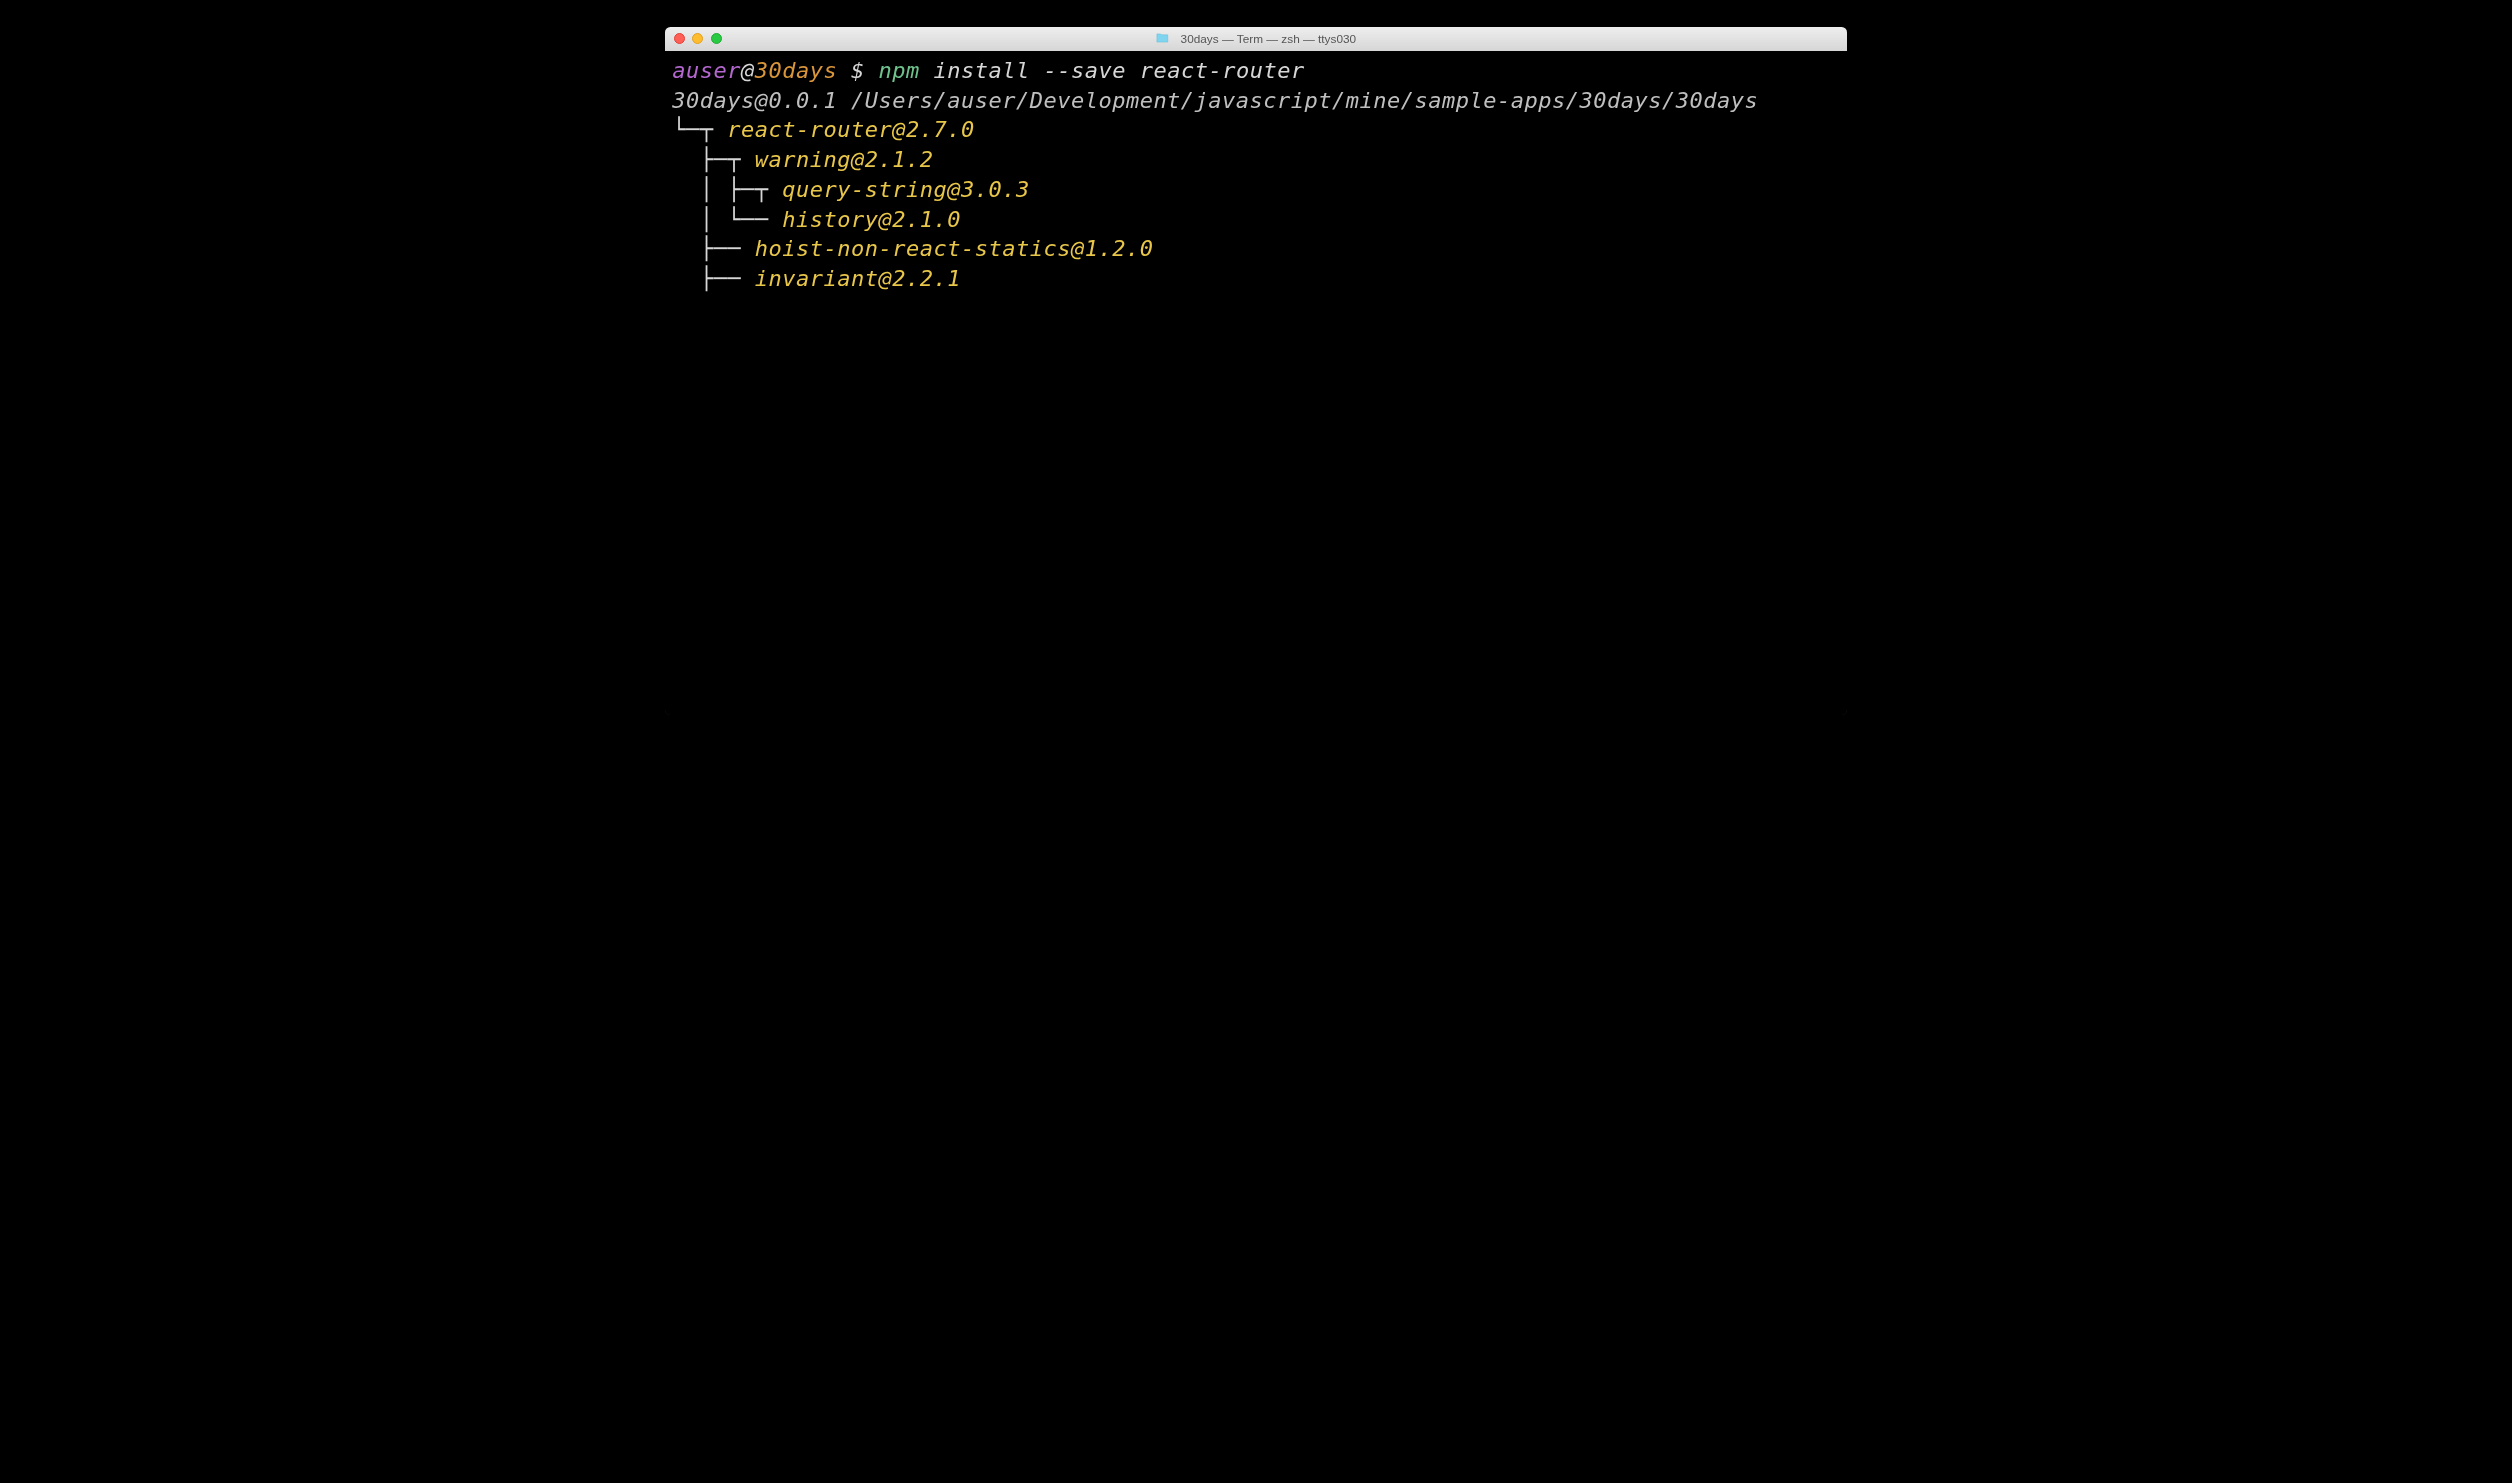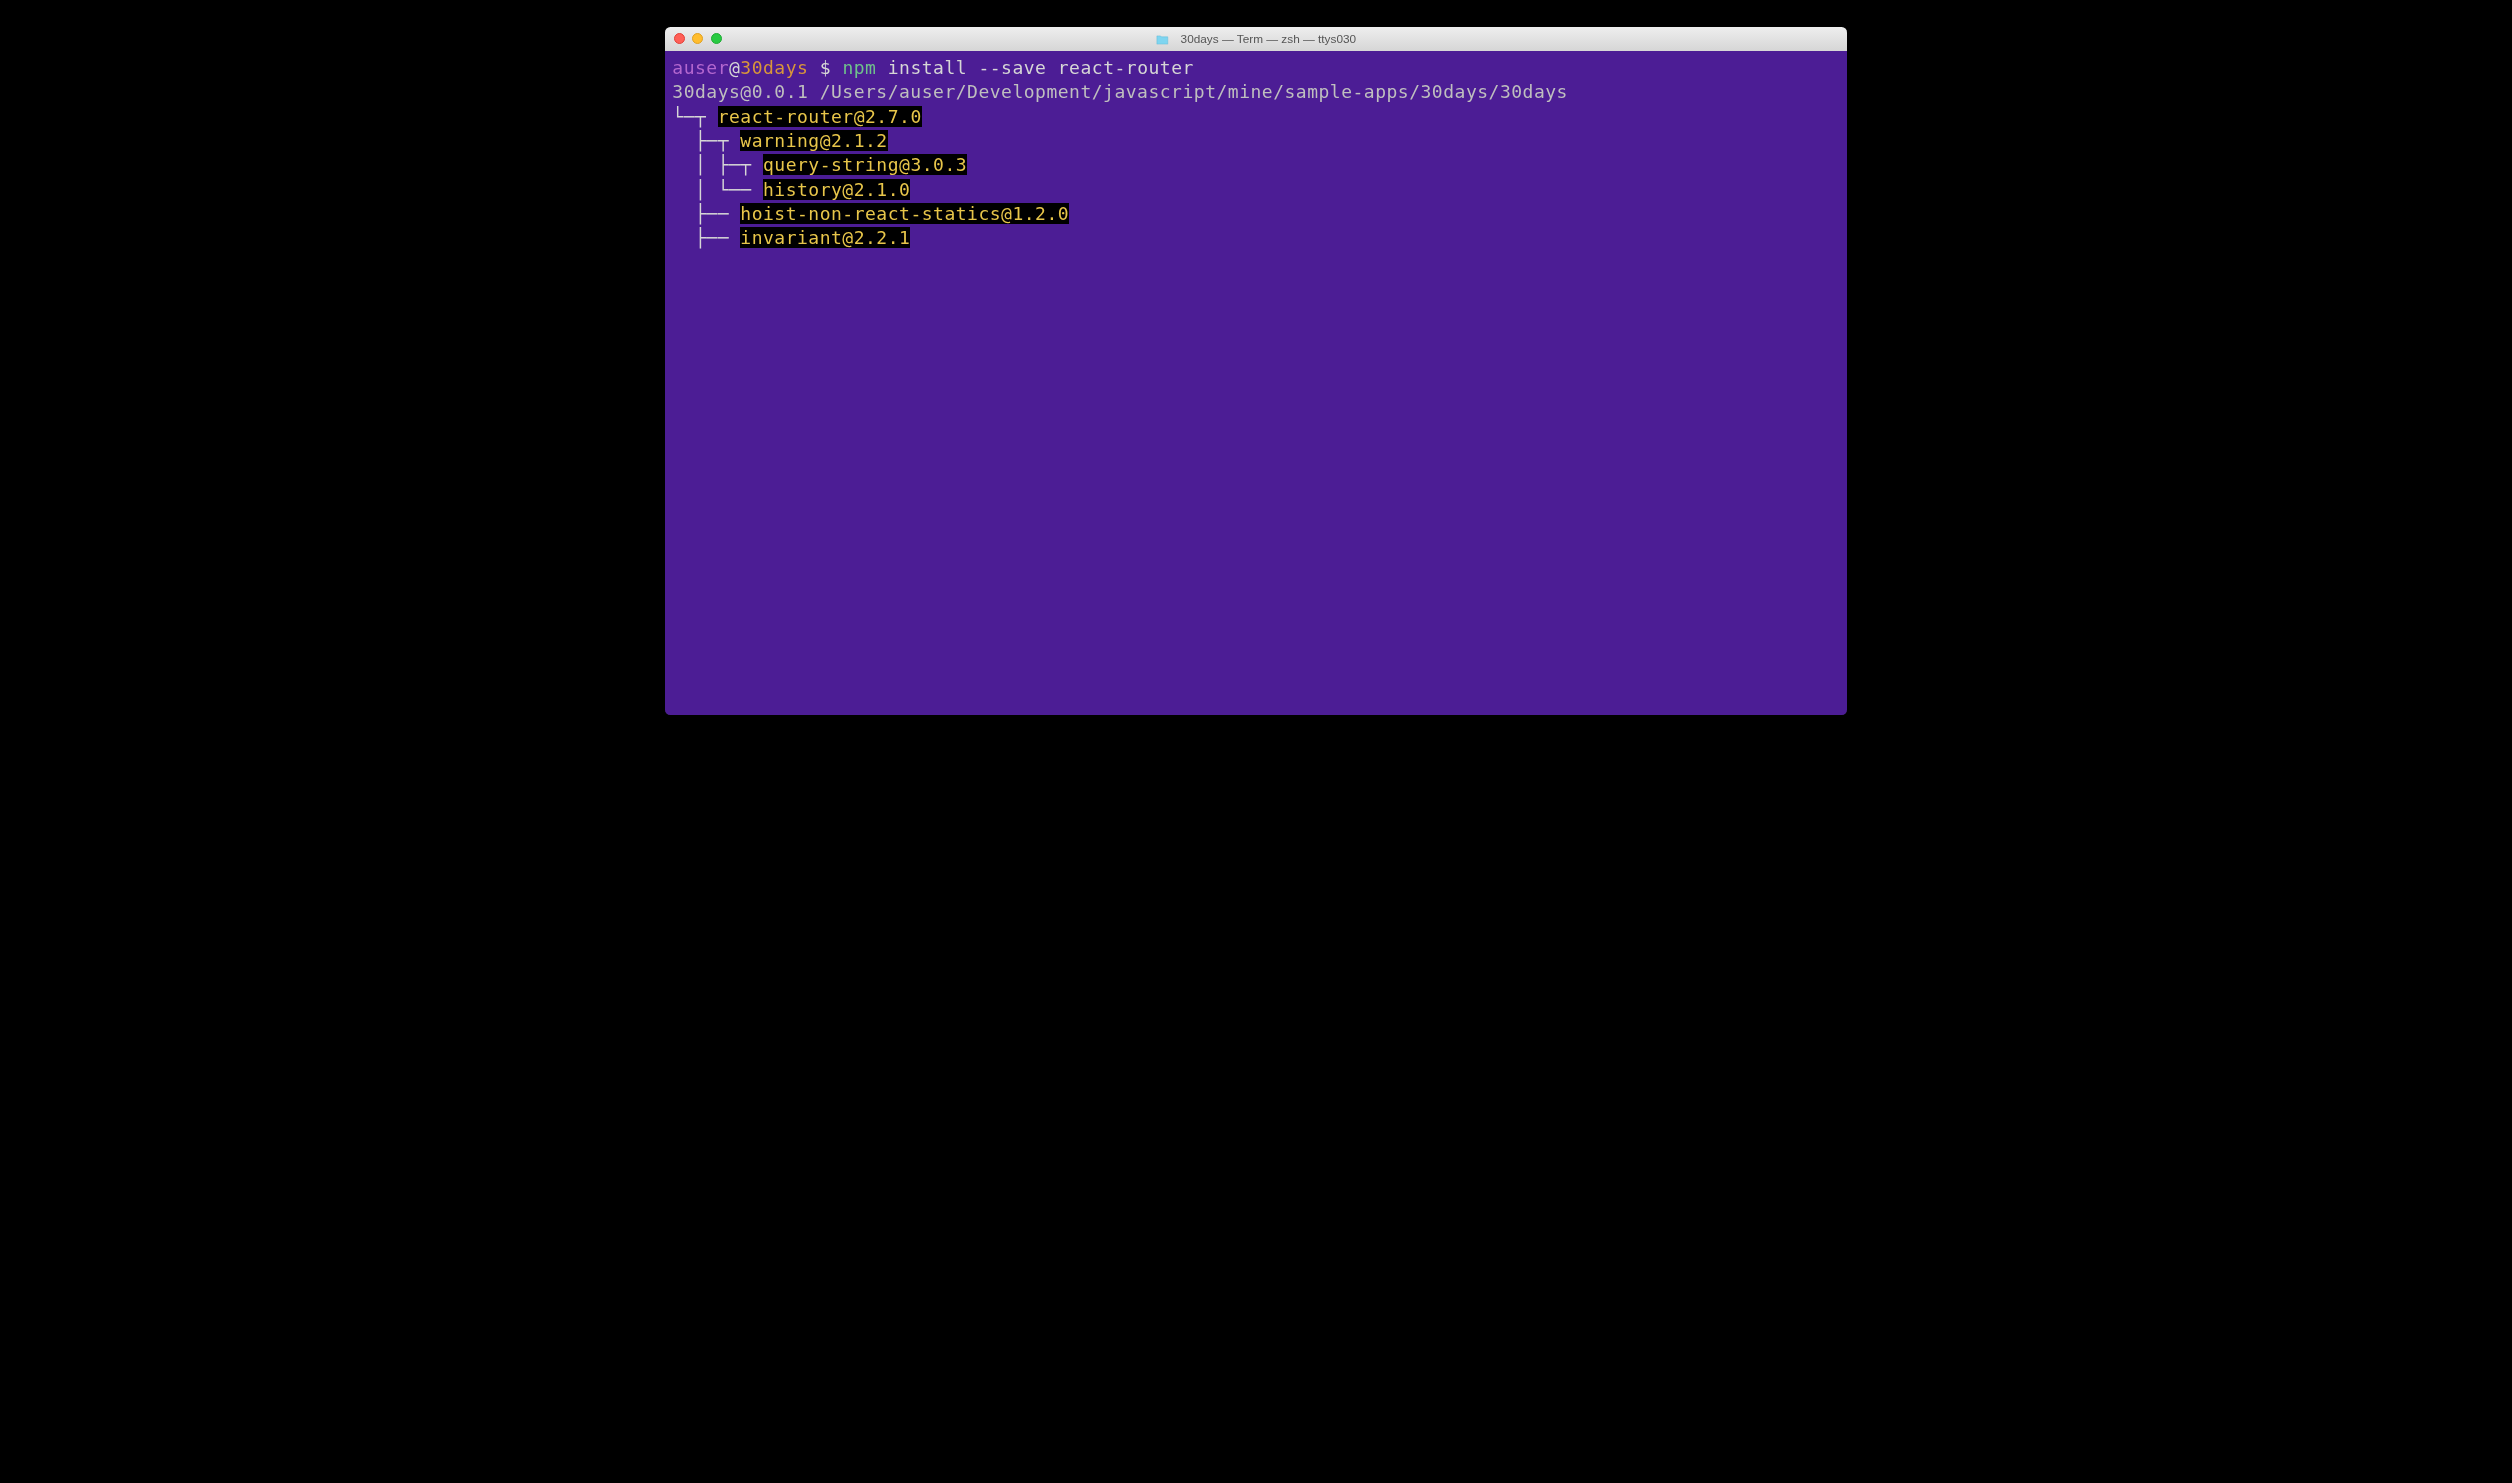--- a/index.html
+++ b/index.html
@@ -48,41 +48,41 @@
     border-radius: 50%;
   }
   
   .tl-close { background: #ff5f57; border: 0.5px solid #e14138; }
   .tl-min { background: #ffbd2e; border: 0.5px solid #dfa023; }
   .tl-max { background: #28ca42; border: 0.5px solid #1fab34; }
   
   .title-content {
     flex: 1;
     display: flex;
-    align-items: center;
     justify-content: center;
     gap: 12px;
     color: #555;
     font-family: -apple-system, "Helvetica Neue", Arial, sans-serif;
     font-size: 11.8px;
   }
   
   .folder-icon {
     width: 12.7px;
     height: 10px;
     display: inline-block;
   }
   
   .terminal-body {
-    background: #4c1d95;
+    background: #000000;
     padding: 5.5px 7.3px;
     min-height: 664px;
-    font-size: 18px;
+    font-size: 22px;
     line-height: 1.35;
     letter-spacing: 0.5px;
+    font-style: italic;
   }
   
   .line {
     white-space: pre;
     font-family: "Menlo", "Monaco", "Consolas", monospace;
   }
   
   .c-user { color: #b367cf; }
   .c-amp { color: #d6d6d6; }
   .c-host { color: #d9963a; }

